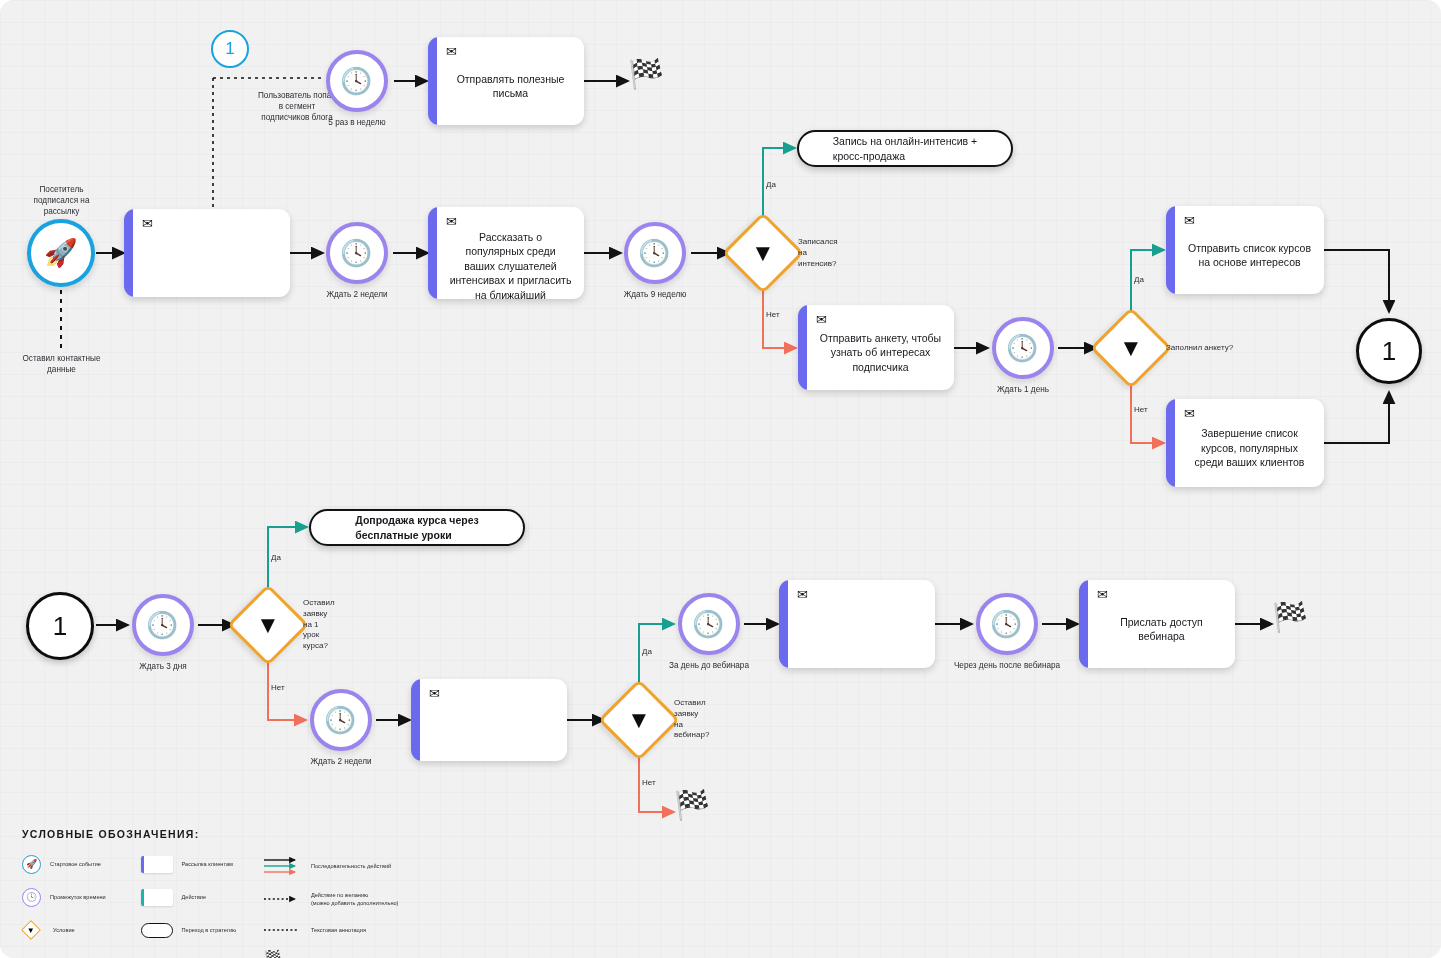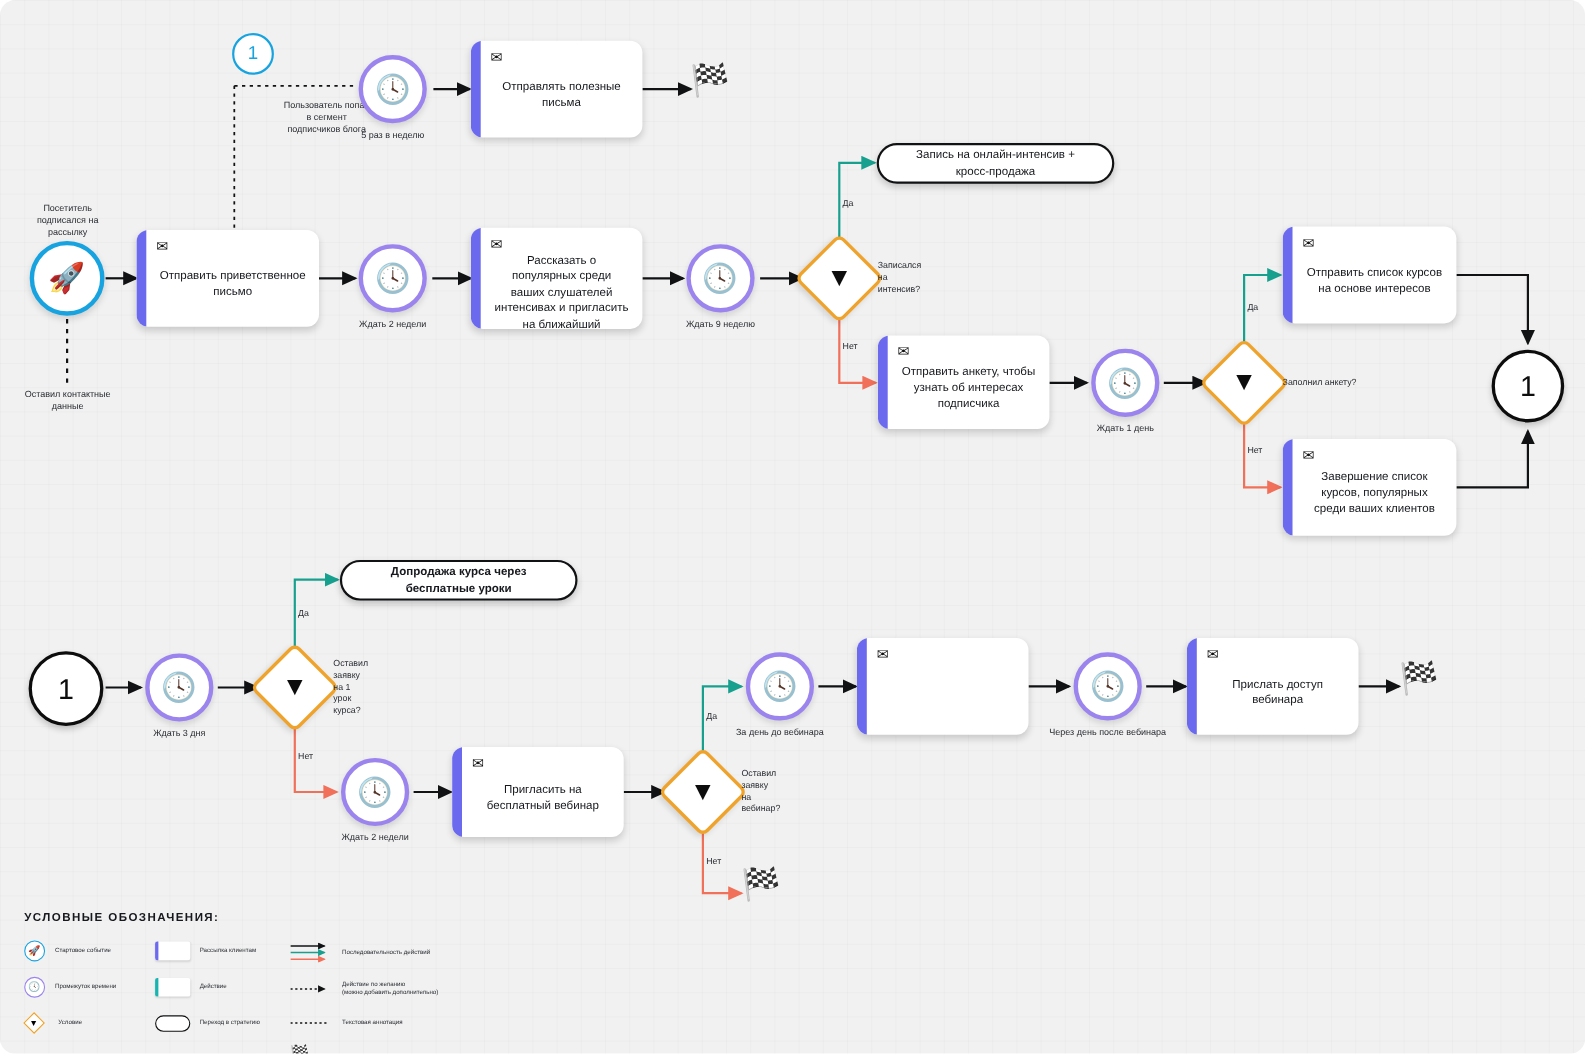--- a/index.html
+++ b/index.html
@@ -87,21 +87,21 @@
   .cond-label {
     position: absolute; left: 100%; top: 50%; transform: translateY(-50%);
     margin-left: -6px; white-space: nowrap;
     font-size: 8px; color: #2a2d33; line-height: 1.35;
   }
 
   
   .pill {
     background: #ffffff; border: 2px solid #111214; border-radius: 999px;
     display: flex; align-items: center; justify-content: center;
-    text-align: center; font-size: 10.5px; color: #16181d; line-height: 1.4;
+    text-align: left; font-size: 10.5px; color: #16181d; line-height: 1.4;
     box-shadow: 0 3px 7px rgba(0,0,0,0.2); padding: 4px 14px;
   }
 
   
   .conn {
     border-radius: 50%; background: #ffffff;
     display: flex; align-items: center; justify-content: center;
     font-size: 26px; color: #0d0d0d;
     box-shadow: 0 3px 6px rgba(0,0,0,0.2);
   }
@@ -271,23 +271,20 @@
 письма</div>
     </div>
   </div>
 
   <div class="node flag" style="left:628px;top:60px;">🏁</div>
 
   <div class="node card" style="left:124px;top:209px;width:166px;height:88px;">
     <div class="bar"></div>
     <div class="body">
       <div class="env">✉</div>
-      <div class="txt">Отправить
-приветственное
-письмо</div>
     </div>
   </div>
 
   <div class="node" style="left:326px;top:222px;">
     <div class="clock">
         <span class="g">🕓</span>
       </div>
     <div class="node-label">Ждать 2 недели</div>
   </div>
 
@@ -396,22 +393,20 @@
     <div class="clock">
         <span class="g">🕓</span>
       </div>
     <div class="node-label">Ждать 2 недели</div>
   </div>
 
   <div class="node card" style="left:411px;top:679px;width:156px;height:82px;">
     <div class="bar"></div>
     <div class="body">
       <div class="env">✉</div>
-      <div class="txt">Пригласить на
-бесплатный вебинар</div>
     </div>
   </div>
 
   <div class="diamond-wrap" style="left:598px;top:679px;">
     <div class="diamond">
         <div class="inner">▼</div>
       </div>
     <div class="cond-label" style="white-space:pre-line;">Оставил заявку
 на вебинар?</div>
   </div>

